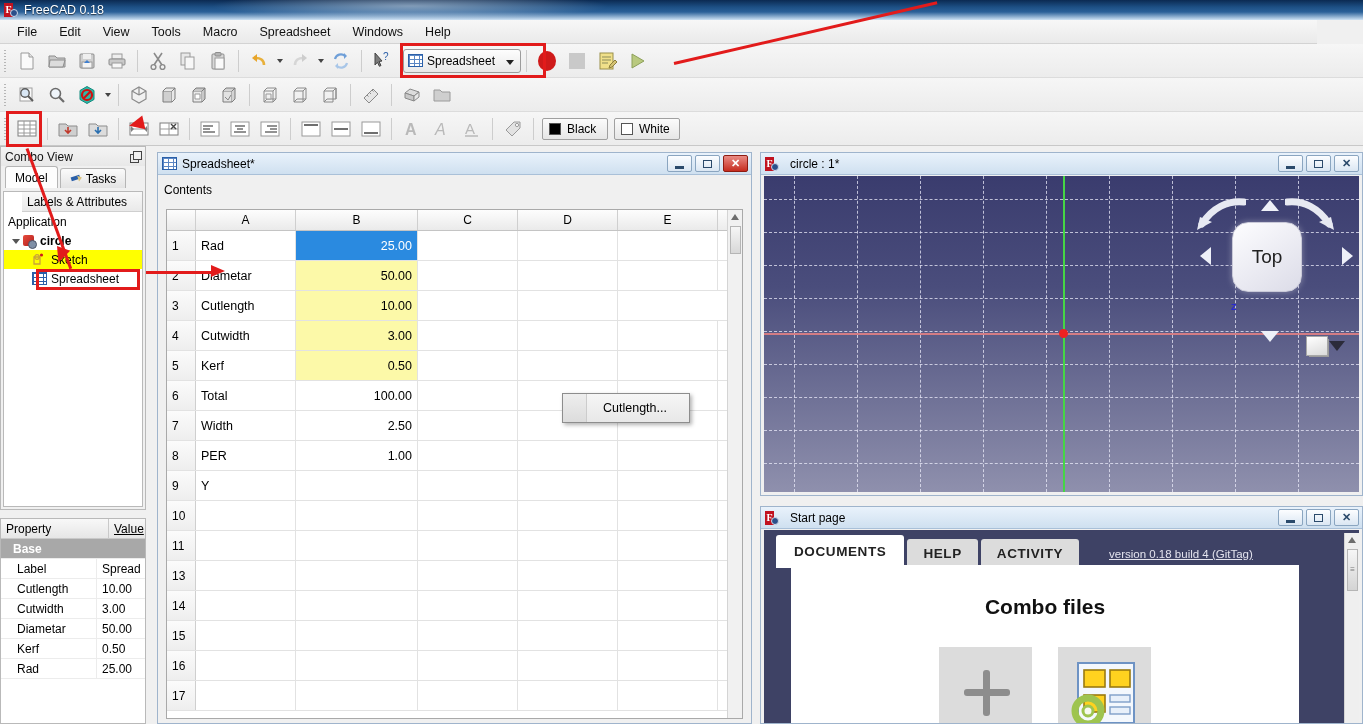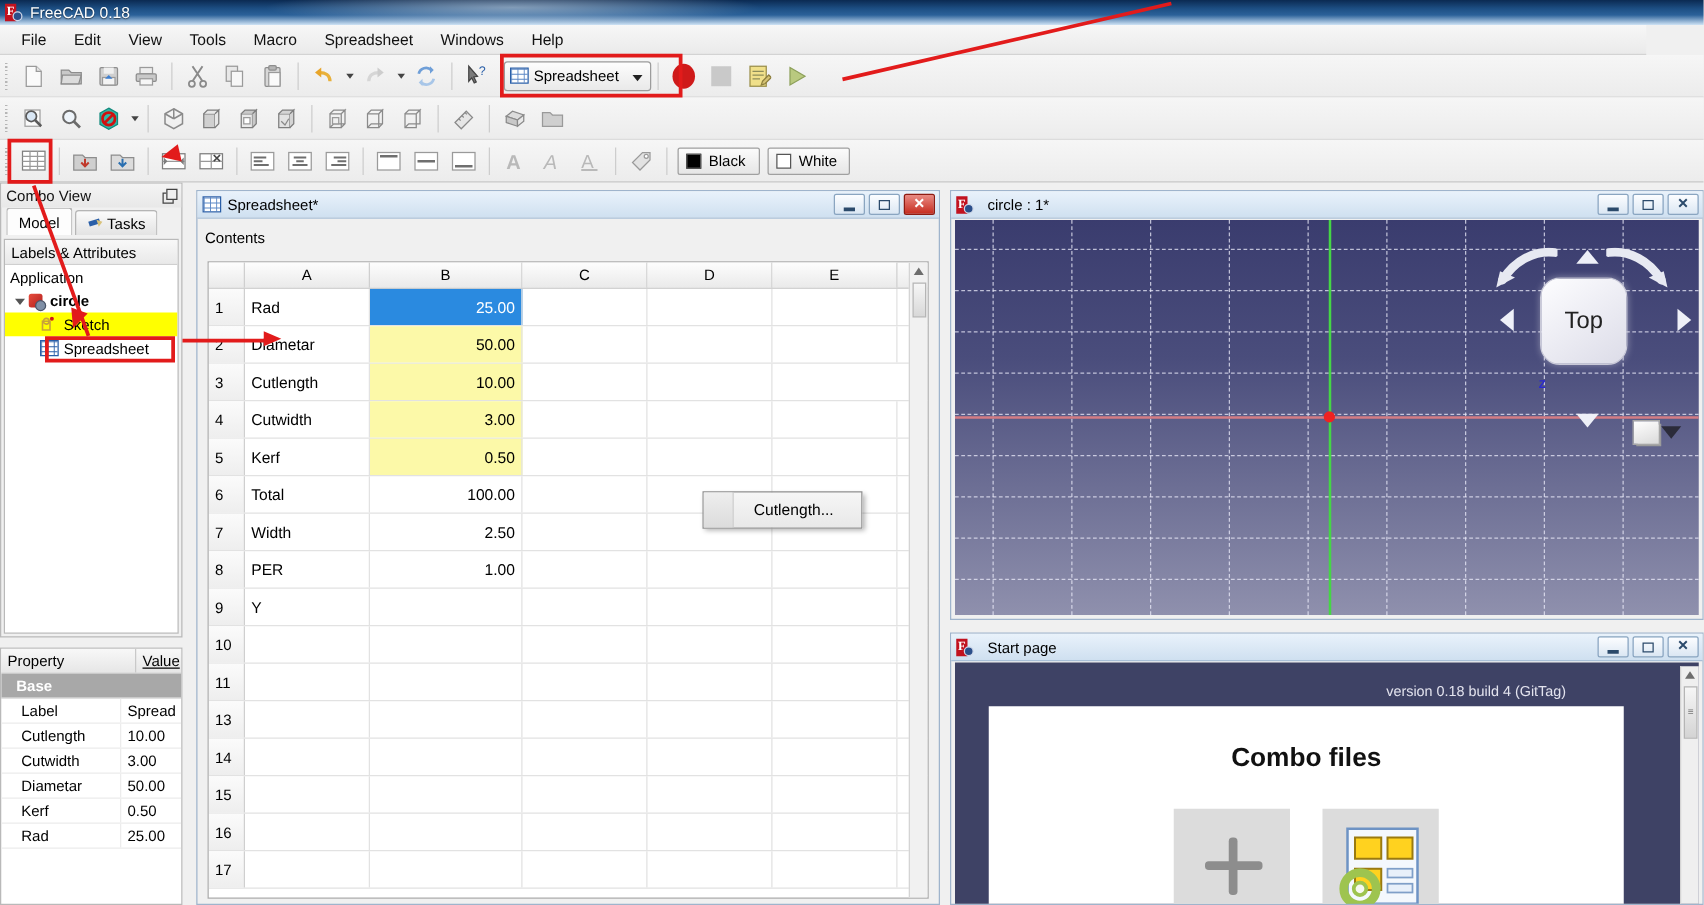--- a/index.html
+++ b/index.html
@@ -121,21 +121,21 @@
   .pencil-icon{ width:12px;height:10px;position:relative;display:inline-block;}
   .pencil-icon:before{content:"";position:absolute;left:1px;top:2px;width:9px;height:4px;background:#2a5fa8;transform:rotate(-18deg);}
   .pencil-icon:after{content:"";position:absolute;right:0px;top:1px;border-left:4px solid #d9c27a;border-top:3px solid transparent;border-bottom:3px solid transparent;transform:rotate(-18deg);}
 
   #treebox{
     position:absolute;left:2px;top:44px;right:2px;bottom:2px;
     background:#fff;border:1px solid #b9b9b9;overflow:hidden;
   }
   .tree-header{
     height:20px;background:linear-gradient(180deg,#f8f8f8,#e9e9e9);
-    border-bottom:1px solid #cfcfcf;display:flex;align-items:center;padding-left:5px;font-size:12px;
+    border-bottom:1px solid #cfcfcf;display:flex;align-items:center;padding-left:5px;font-size:12px;margin-left:18px;
   }
   .tree-row{ height:19px;display:flex;align-items:center;font-size:12px;padding-left:4px;white-space:nowrap;}
   .tree-row.indent1{ padding-left:8px; }
   .tree-row.indent2{ padding-left:28px; }
   .tri{ width:10px;height:10px;position:relative;flex:0 0 auto;}
   .tri:after{content:"";position:absolute;left:1px;top:2px;border-left:5px solid #555;border-top:3.5px solid transparent;border-bottom:3.5px solid transparent;}
   .tri.open:after{ border-left:4px solid transparent;border-right:4px solid transparent;border-top:5px solid #555;left:0;top:3px;}
   .doc-icon{width:14px;height:14px;margin-right:4px;flex:0 0 auto;position:relative;}
   .doc-icon:before{content:"";position:absolute;left:1px;top:1px;width:11px;height:11px;border-radius:2px;background:linear-gradient(135deg,#e74c3c,#b11f1f);}
   .doc-icon:after{content:"";position:absolute;left:6px;top:6px;width:7px;height:7px;border-radius:50%;background:#7f8fa6;border:1px solid #4a5568;}
@@ -274,21 +274,21 @@
   #startpage .sp-body{
     position:absolute;left:3px;top:23px;right:3px;bottom:0;
     background:#3e4265;overflow:hidden;
   }
   .sp-tabs{ position:absolute;left:12px;top:5px;display:flex;align-items:flex-end;gap:3px;}
   .sp-tab{
     padding:7px 16px;font-size:13.5px;font-weight:bold;color:#222;
     background:#dcdcdc;border-radius:3px 3px 0 0;letter-spacing:.6px;
   }
   .sp-tab.active{ background:#fff;padding:9px 18px;}
-  .sp-version{ position:absolute;left:345px;top:18px;color:#e3e3ee;font-size:11.5px;}
+  .sp-version{ position:absolute;left:345px;top:18px;color:#e3e3ee;font-size:11.5px;text-decoration:underline;}
   .sp-card{
     position:absolute;left:27px;top:35px;right:60px;bottom:-60px;background:#fff;
   }
   .sp-title{ text-align:center;margin-top:30px;font-size:21px;font-weight:bold;color:#111;}
   .sp-thumbs{ display:flex;gap:26px;justify-content:center;margin-top:28px;}
   .sp-thumb{ width:93px;height:90px;background:#dcdcdc;display:flex;align-items:center;justify-content:center;}
   .plus-g{ position:relative;width:52px;height:52px;}
   .plus-g:before{content:"";position:absolute;left:23px;top:4px;width:7px;height:46px;background:#8d8d8d;border-radius:3px;}
   .plus-g:after{content:"";position:absolute;left:4px;top:23px;width:46px;height:7px;background:#8d8d8d;border-radius:3px;}
   #spscroll{
@@ -1008,20 +1008,31 @@
         </span>
       <span class="wb">
           <span class="max-g"></span>
         </span>
       <span class="wb">
           <span class="close-g" style="color:#2b4a6b">✕</span>
         </span>
     </span>
   </div>
   <div class="sp-body">
+    <div class="sp-tabs">
+      <div class="sp-tab active">
+        <span>DOCUMENTS</span>
+      </div>
+      <div class="sp-tab">
+        <span>HELP</span>
+      </div>
+      <div class="sp-tab">
+        <span>ACTIVITY</span>
+      </div>
+    </div>
     <div class="sp-version">version 0.18 build 4 (GitTag)</div>
 
     <div class="sp-card">
       <div class="sp-title">Combo files</div>
       <div class="sp-thumbs">
         <div class="sp-thumb">
           <span class="plus-g"></span>
         </div>
         <div class="sp-thumb">
           <svg width="74" height="74" viewBox="0 0 74 74">

